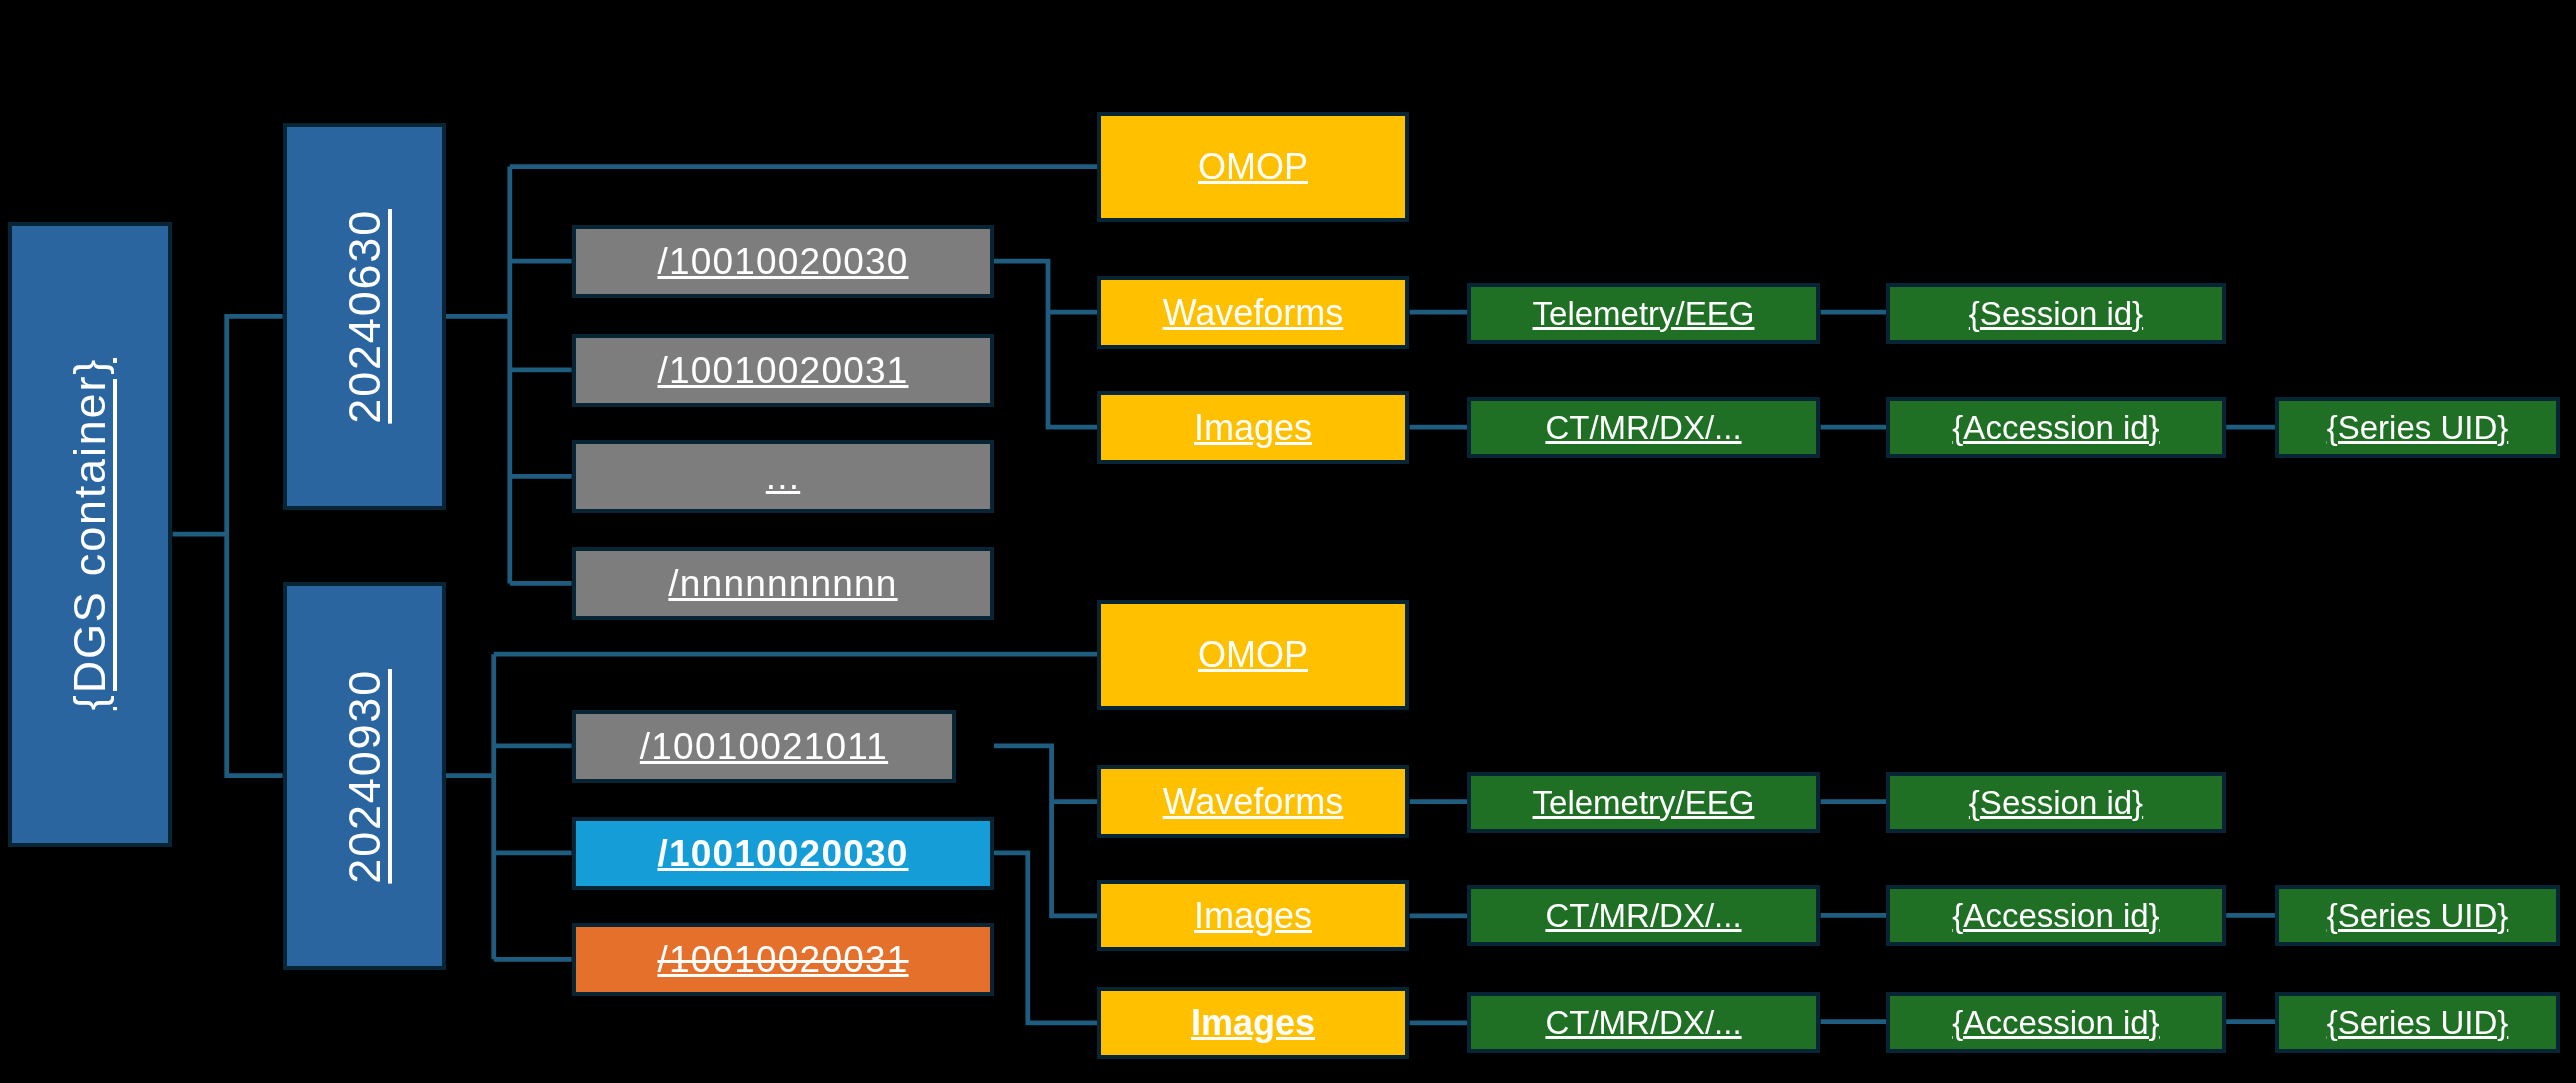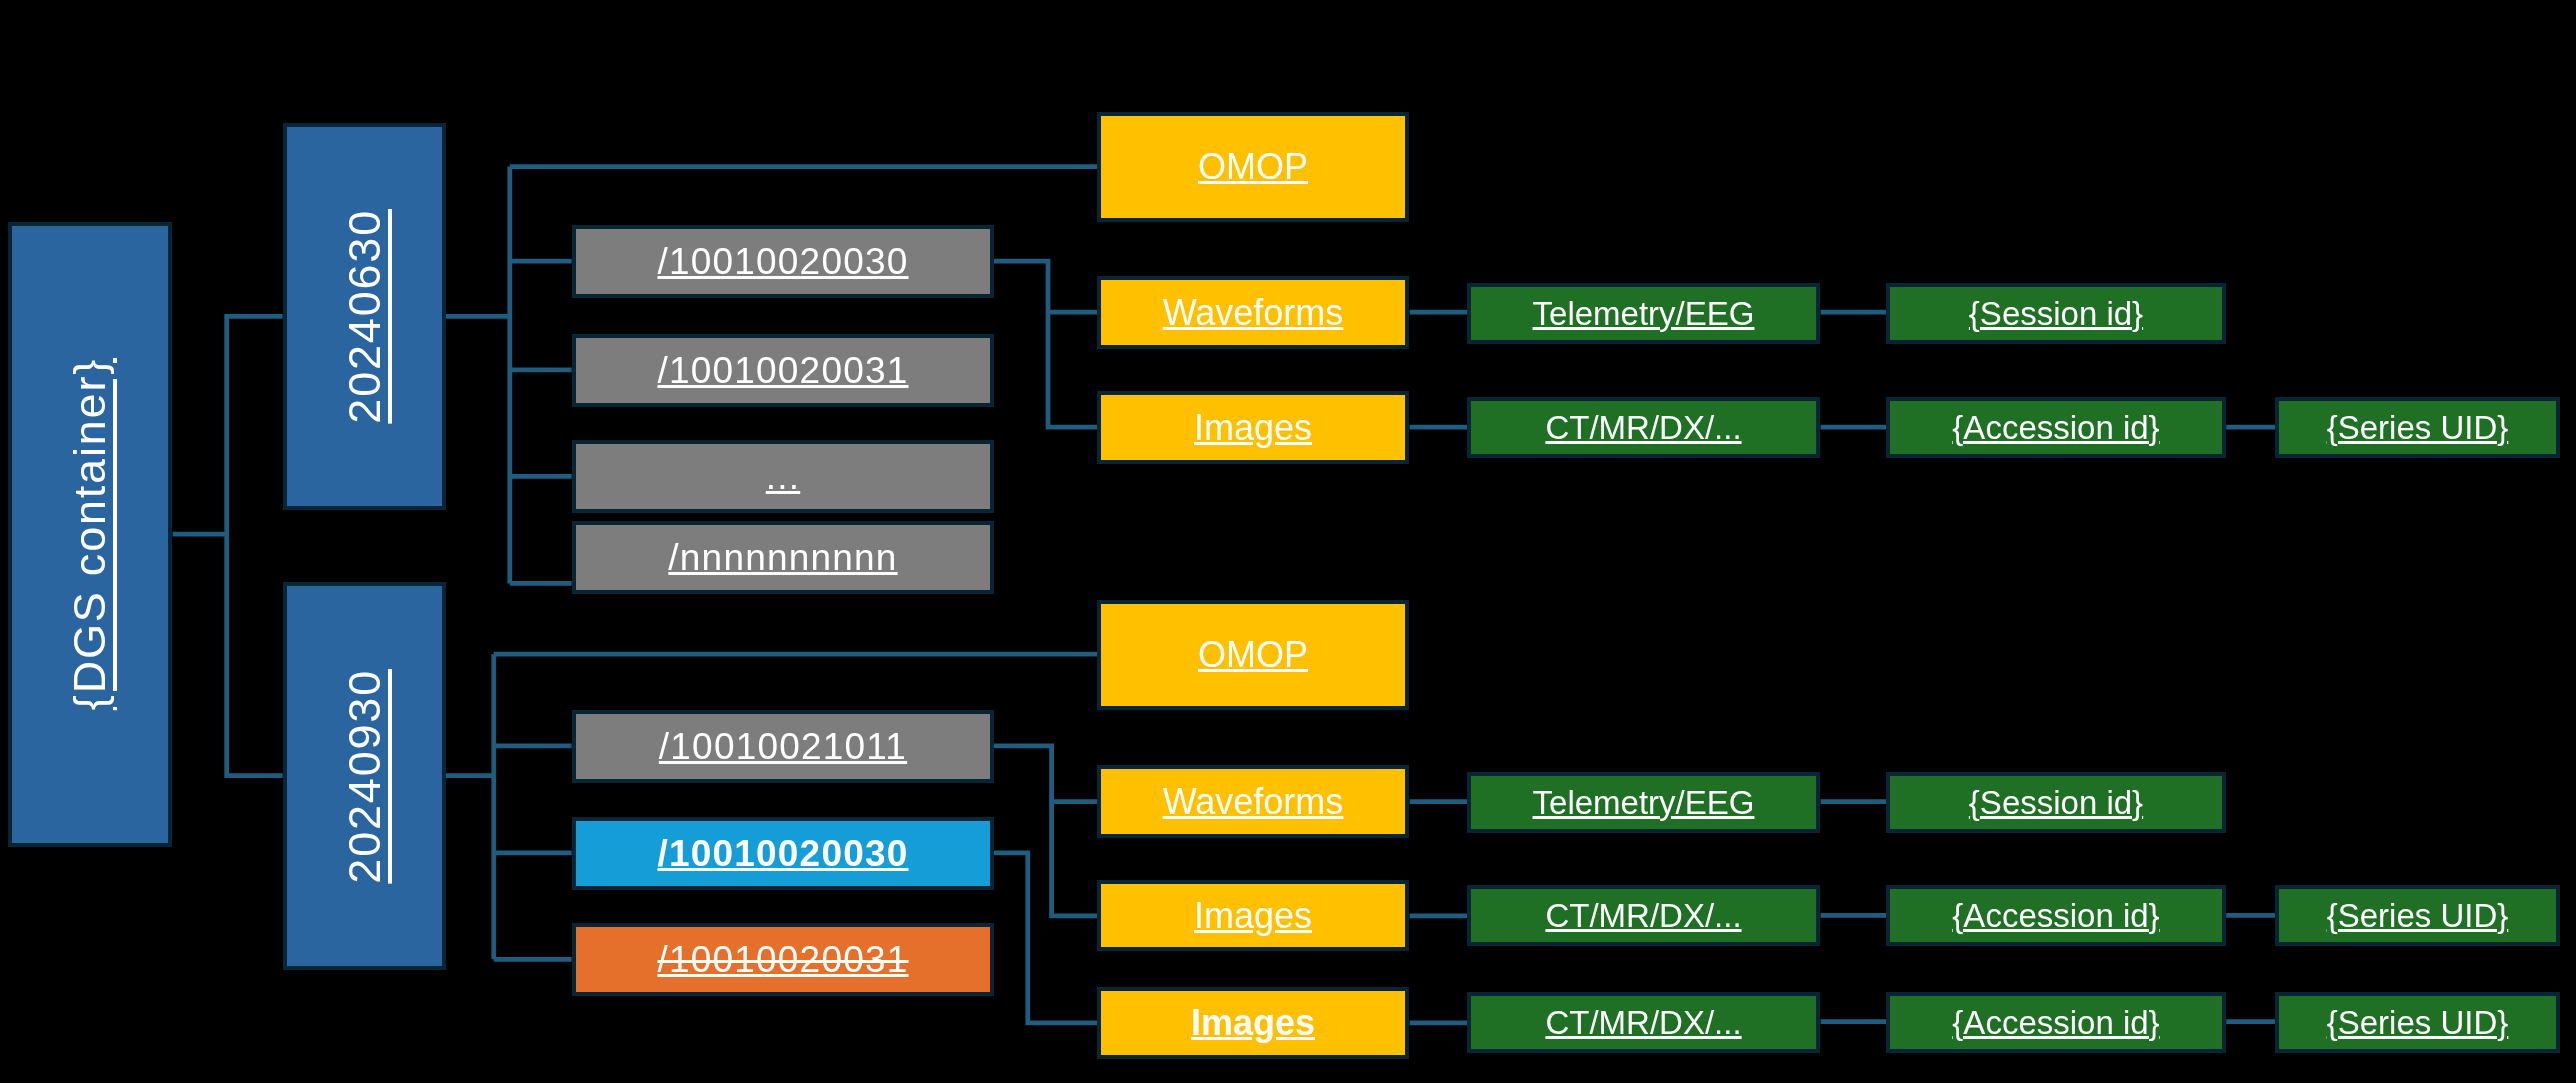--- a/index.html
+++ b/index.html
@@ -67,21 +67,21 @@
 
   <div class="node gray" style="left:572px;top:225px;width:422px;height:73px;">
     <span class="patient-label">/10010020030</span>
   </div>
   <div class="node gray" style="left:572px;top:334px;width:422px;height:73px;">
     <span class="patient-label">/10010020031</span>
   </div>
   <div class="node gray" style="left:572px;top:440px;width:422px;height:73px;">
     <span class="patient-label">...</span>
   </div>
-  <div class="node gray" style="left:572px;top:521px;width:422px;height:73px;">
+  <div class="node gray" style="left:572px;top:547px;width:422px;height:73px;">
     <span class="patient-label">/nnnnnnnnnn</span>
   </div>
 
   <div class="node yellow" style="left:1097px;top:112px;width:312px;height:110px;">
     <span class="ylabel">OMOP</span>
   </div>
   <div class="node yellow" style="left:1097px;top:276px;width:312px;height:73px;">
     <span class="ylabel">Waveforms</span>
   </div>
   <div class="node green" style="left:1467px;top:283px;width:353px;height:61px;">
@@ -99,21 +99,21 @@
   <div class="node green" style="left:1886px;top:397px;width:340px;height:61px;">
     <span class="glabel">{Accession id}</span>
   </div>
   <div class="node green" style="left:2275px;top:397px;width:285px;height:61px;">
     <span class="glabel">{Series UID}</span>
   </div>
 
   <div class="node yellow" style="left:1097px;top:600px;width:312px;height:110px;">
     <span class="ylabel">OMOP</span>
   </div>
-  <div class="node gray" style="left:572px;top:710px;width:422px;height:73px;">
+  <div class="node gray" style="left:572px;top:710px;width:384px;height:73px;">
     <span class="patient-label">/10010021011</span>
   </div>
   <div class="node cyan" style="left:572px;top:817px;width:422px;height:73px;">
     <span class="patient-label bold">/10010020030</span>
   </div>
   <div class="node orange" style="left:572px;top:923px;width:422px;height:73px;">
     <span class="patient-label strike">/10010020031</span>
   </div>
 
   <div class="node yellow" style="left:1097px;top:765px;width:312px;height:73px;">

